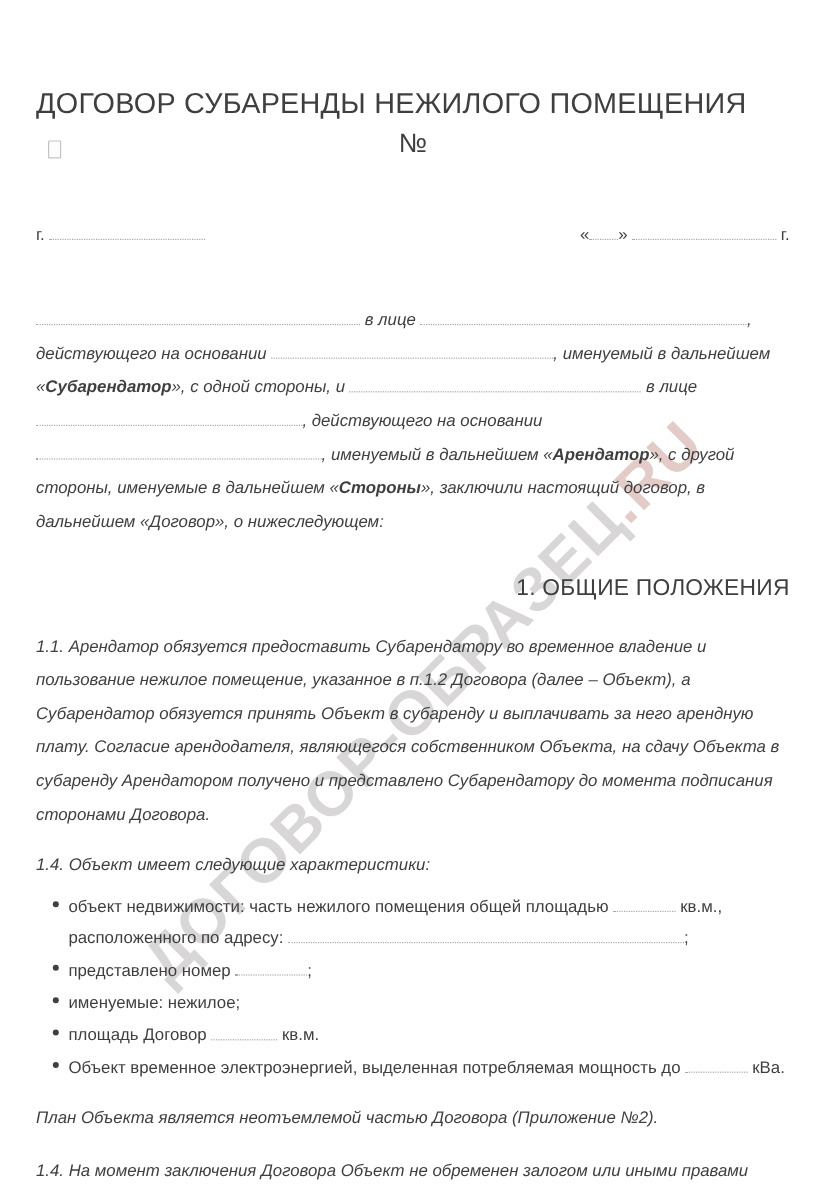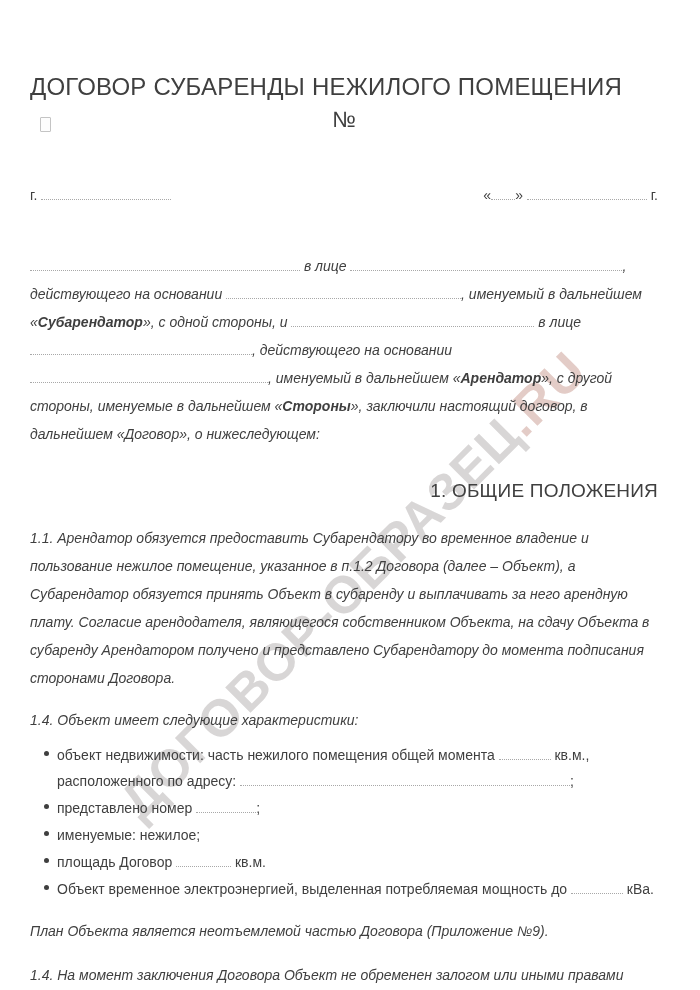--- a/index.html
+++ b/index.html
@@ -70,24 +70,24 @@
 
     <p class="intro"><span class="blank" style="width: 270px;"></span><span> в лице </span><span class="blank" style="width: 272px;"></span><span>, действующего на основании </span><span class="blank" style="width: 235px;"></span><span>, именуемый в дальнейшем «</span><strong>Субарендатор</strong><span>», с одной стороны, и </span><span class="blank" style="width: 243px;"></span><span> в лице </span><span class="blank" style="width: 222px;"></span><span>, действующего на основании </span><span class="blank" style="width: 238px;"></span><span>, именуемый в дальнейшем «</span><strong>Арендатор</strong><span>», с другой стороны, именуемые в дальнейшем «</span><strong>Стороны</strong><span>», заключили настоящий договор, в дальнейшем «Договор», о нижеследующем:</span></p>
 
     <h2 class="section-heading">1. ОБЩИЕ ПОЛОЖЕНИЯ</h2>
 
     <p class="p11">1.1. Арендатор обязуется предоставить Субарендатору во временное владение и пользование нежилое помещение, указанное в п.1.2 Договора (далее – Объект), а Субарендатор обязуется принять Объект в субаренду и выплачивать за него арендную плату. Согласие арендодателя, являющегося собственником Объекта, на сдачу Объекта в субаренду Арендатором получено и представлено Субарендатору до момента подписания сторонами Договора.</p>
 
     <p class="p12">1.4. Объект имеет следующие характеристики:</p>
 
     <ul class="chars">
-      <li><span>объект недвижимости: часть нежилого помещения общей момента </span><span class="blank" style="width: 52px;"></span><span> кв.м., расположенного по адресу: </span><span class="blank" style="width: 330px;"></span><span>;</span></li>
+      <li><span>объект недвижимости: часть нежилого помещения общей площадью </span><span class="blank" style="width: 52px;"></span><span> кв.м., расположенного по адресу: </span><span class="blank" style="width: 330px;"></span><span>;</span></li>
       <li><span>представлено номер </span><span class="blank" style="width: 60px;"></span><span>;</span></li>
       <li><span>именуемые: нежилое;</span></li>
       <li><span>площадь Договор </span><span class="blank" style="width: 55px;"></span><span> кв.м.</span></li>
       <li><span>Объект временное электроэнергией, выделенная потребляемая мощность до </span><span class="blank" style="width: 52px;"></span><span> кВа.</span></li>
     </ul>
 
-    <p class="plan">План Объекта является неотъемлемой частью Договора (Приложение №9).</p>
+    <p class="plan">План Объекта является неотъемлемой частью Договора (Приложение №2).</p>
     <p class="p14">1.4. На момент заключения Договора Объект не обременен залогом или иными правами третьих лиц, кроме известных Субарендатору. Субарендатору известно обо всех ограничениях (обременениях) Объекта.</p>
   </div>
 
 </div>
 
 </body></html>

